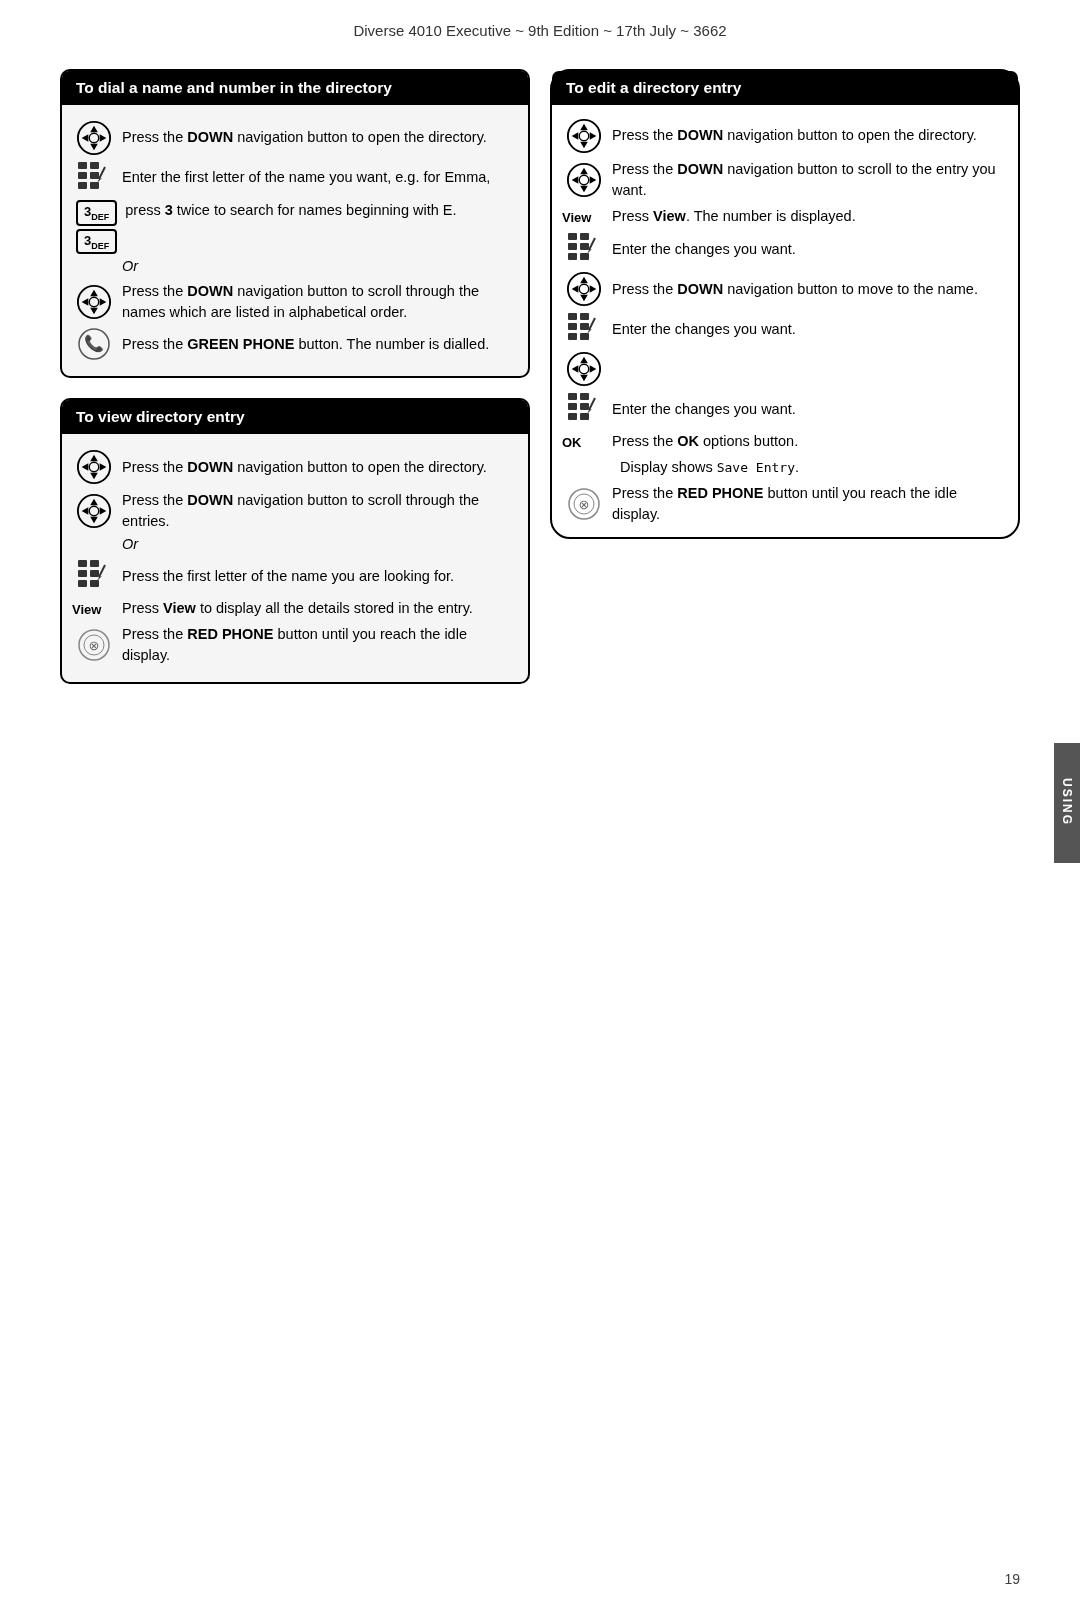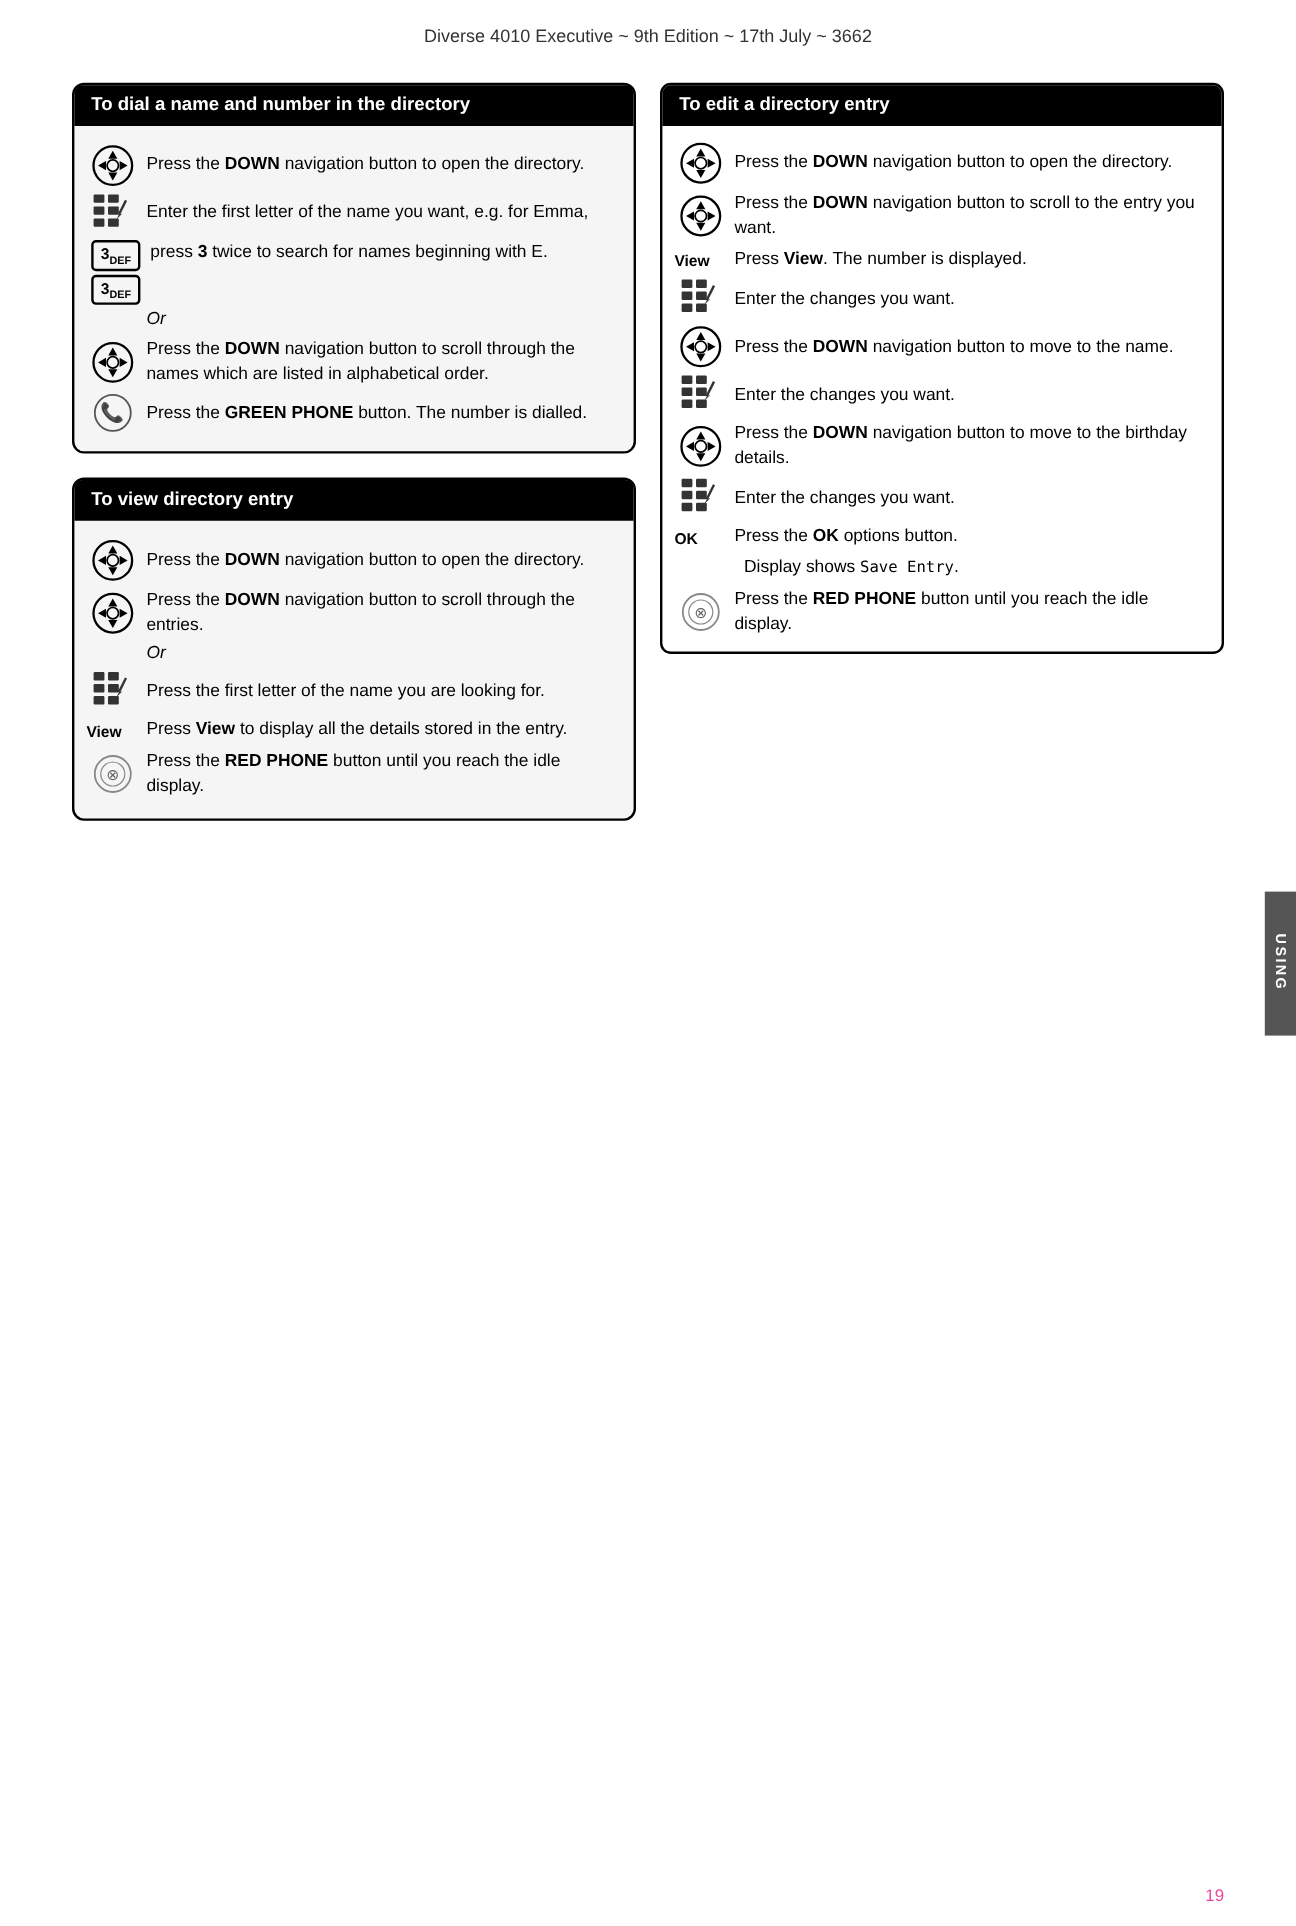--- a/index.html
+++ b/index.html
@@ -111,29 +111,29 @@
       height: 120px;
       display: flex;
       align-items: center;
       justify-content: center;
     }
     .page-number {
       position: absolute;
       bottom: 18px;
       right: 60px;
       font-size: 14px;
-      color: #ec4899;
+      color: #404040;
     }
     .monospace {
       font-family: monospace;
       font-size: 13px;
     }
     .right-section {
       border: 2.5px solid #000;
-      border-radius: 9px;
+      border-radius: 20px;
       padding: 0 0 12px 0;
       background: #fff;
     }
     .right-section-title-wrap {
       background: #000;
       border-radius: 7px 7px 0 0;
       padding: 8px 14px;
       margin-bottom: 8px;
     }
     .right-section-title-wrap .title-text {
@@ -422,23 +422,20 @@
         <div class="step-icon">
           <svg class="nav-btn-icon" viewBox="0 0 38 38" xmlns="http://www.w3.org/2000/svg">
             <circle cx="19" cy="19" r="17" fill="none" stroke="#000" stroke-width="2"></circle>
             <polygon points="19,6 23,13 15,13" fill="#000"></polygon>
             <polygon points="19,32 23,25 15,25" fill="#000"></polygon>
             <polygon points="6,19 13,15 13,23" fill="#000"></polygon>
             <polygon points="32,19 25,15 25,23" fill="#000"></polygon>
             <circle cx="19" cy="19" r="5" fill="none" stroke="#000" stroke-width="1.5"></circle>
           </svg>
         </div>
-        <div class="step-text">
-          Press the <b>DOWN</b> navigation button to move to the birthday details.
-        </div>
       </div>
 
       <div class="step-row">
         <div class="step-icon">
           <svg width="34" height="34" viewBox="0 0 34 34" xmlns="http://www.w3.org/2000/svg">
             <rect x="1" y="1" width="9" height="7" rx="1" fill="#333"></rect>
             <rect x="13" y="1" width="9" height="7" rx="1" fill="#333"></rect>
             <rect x="1" y="11" width="9" height="7" rx="1" fill="#333"></rect>
             <rect x="13" y="11" width="9" height="7" rx="1" fill="#333"></rect>
             <rect x="1" y="21" width="9" height="7" rx="1" fill="#333"></rect>

